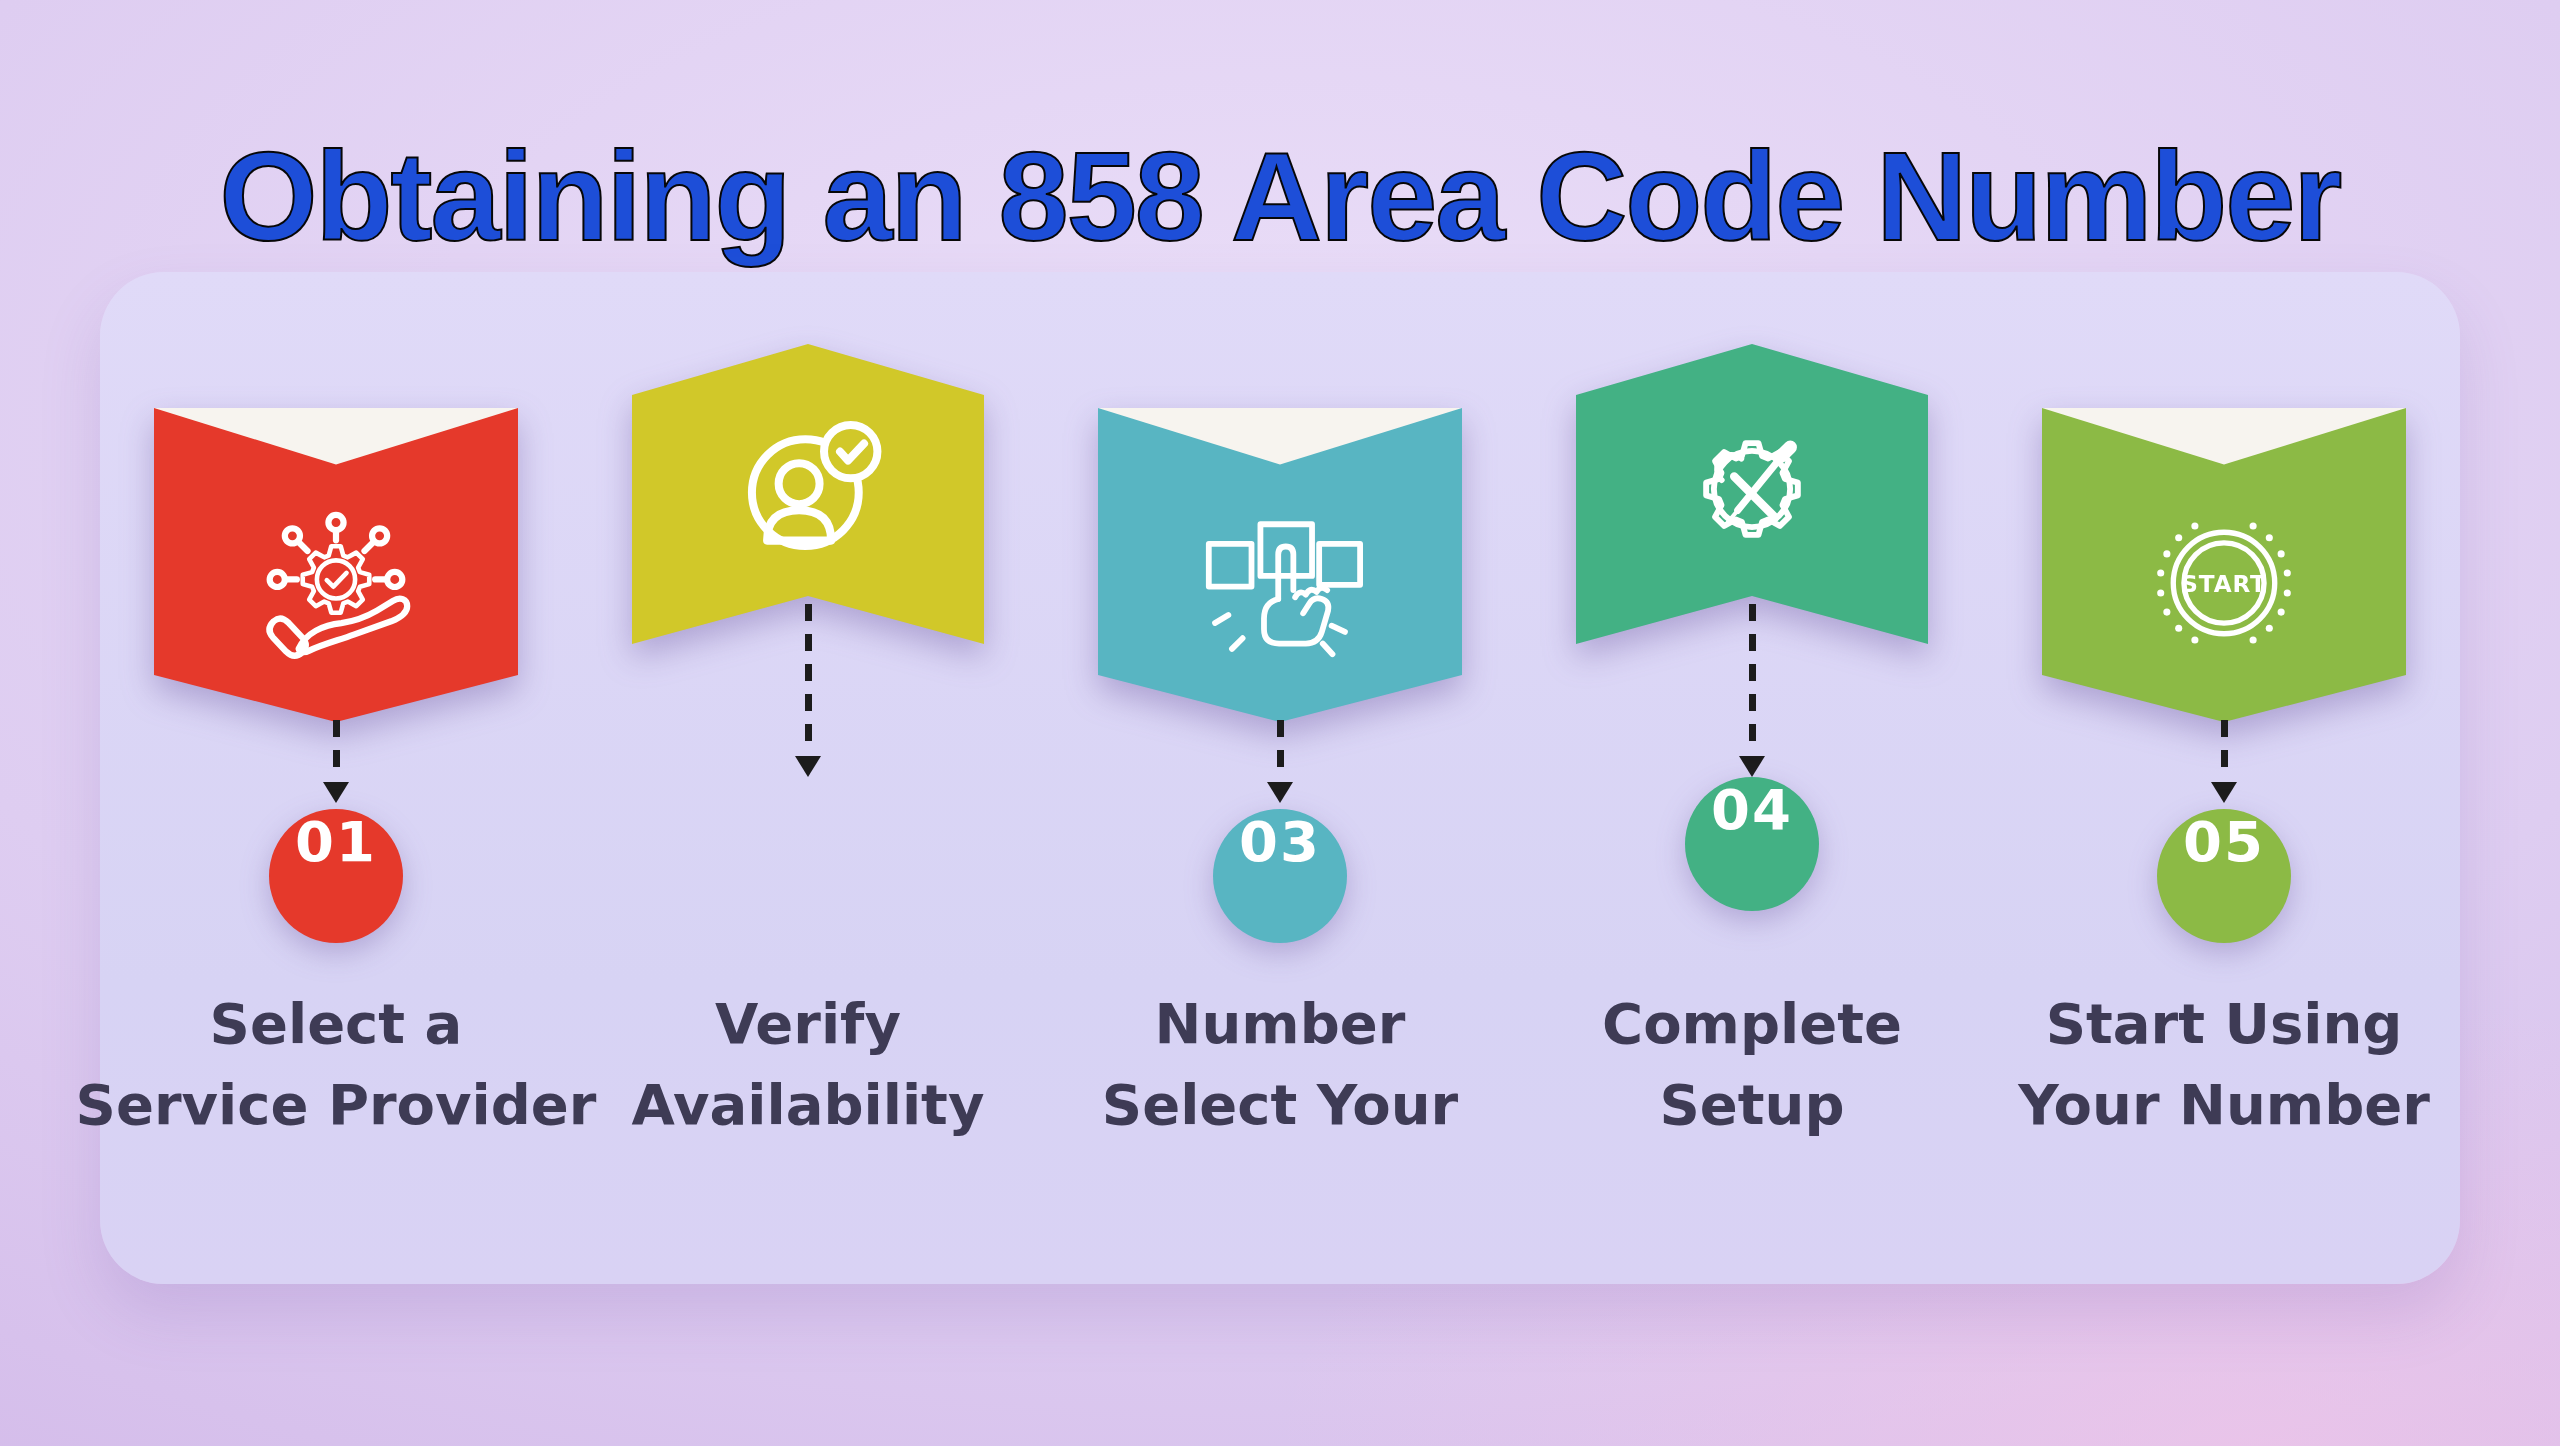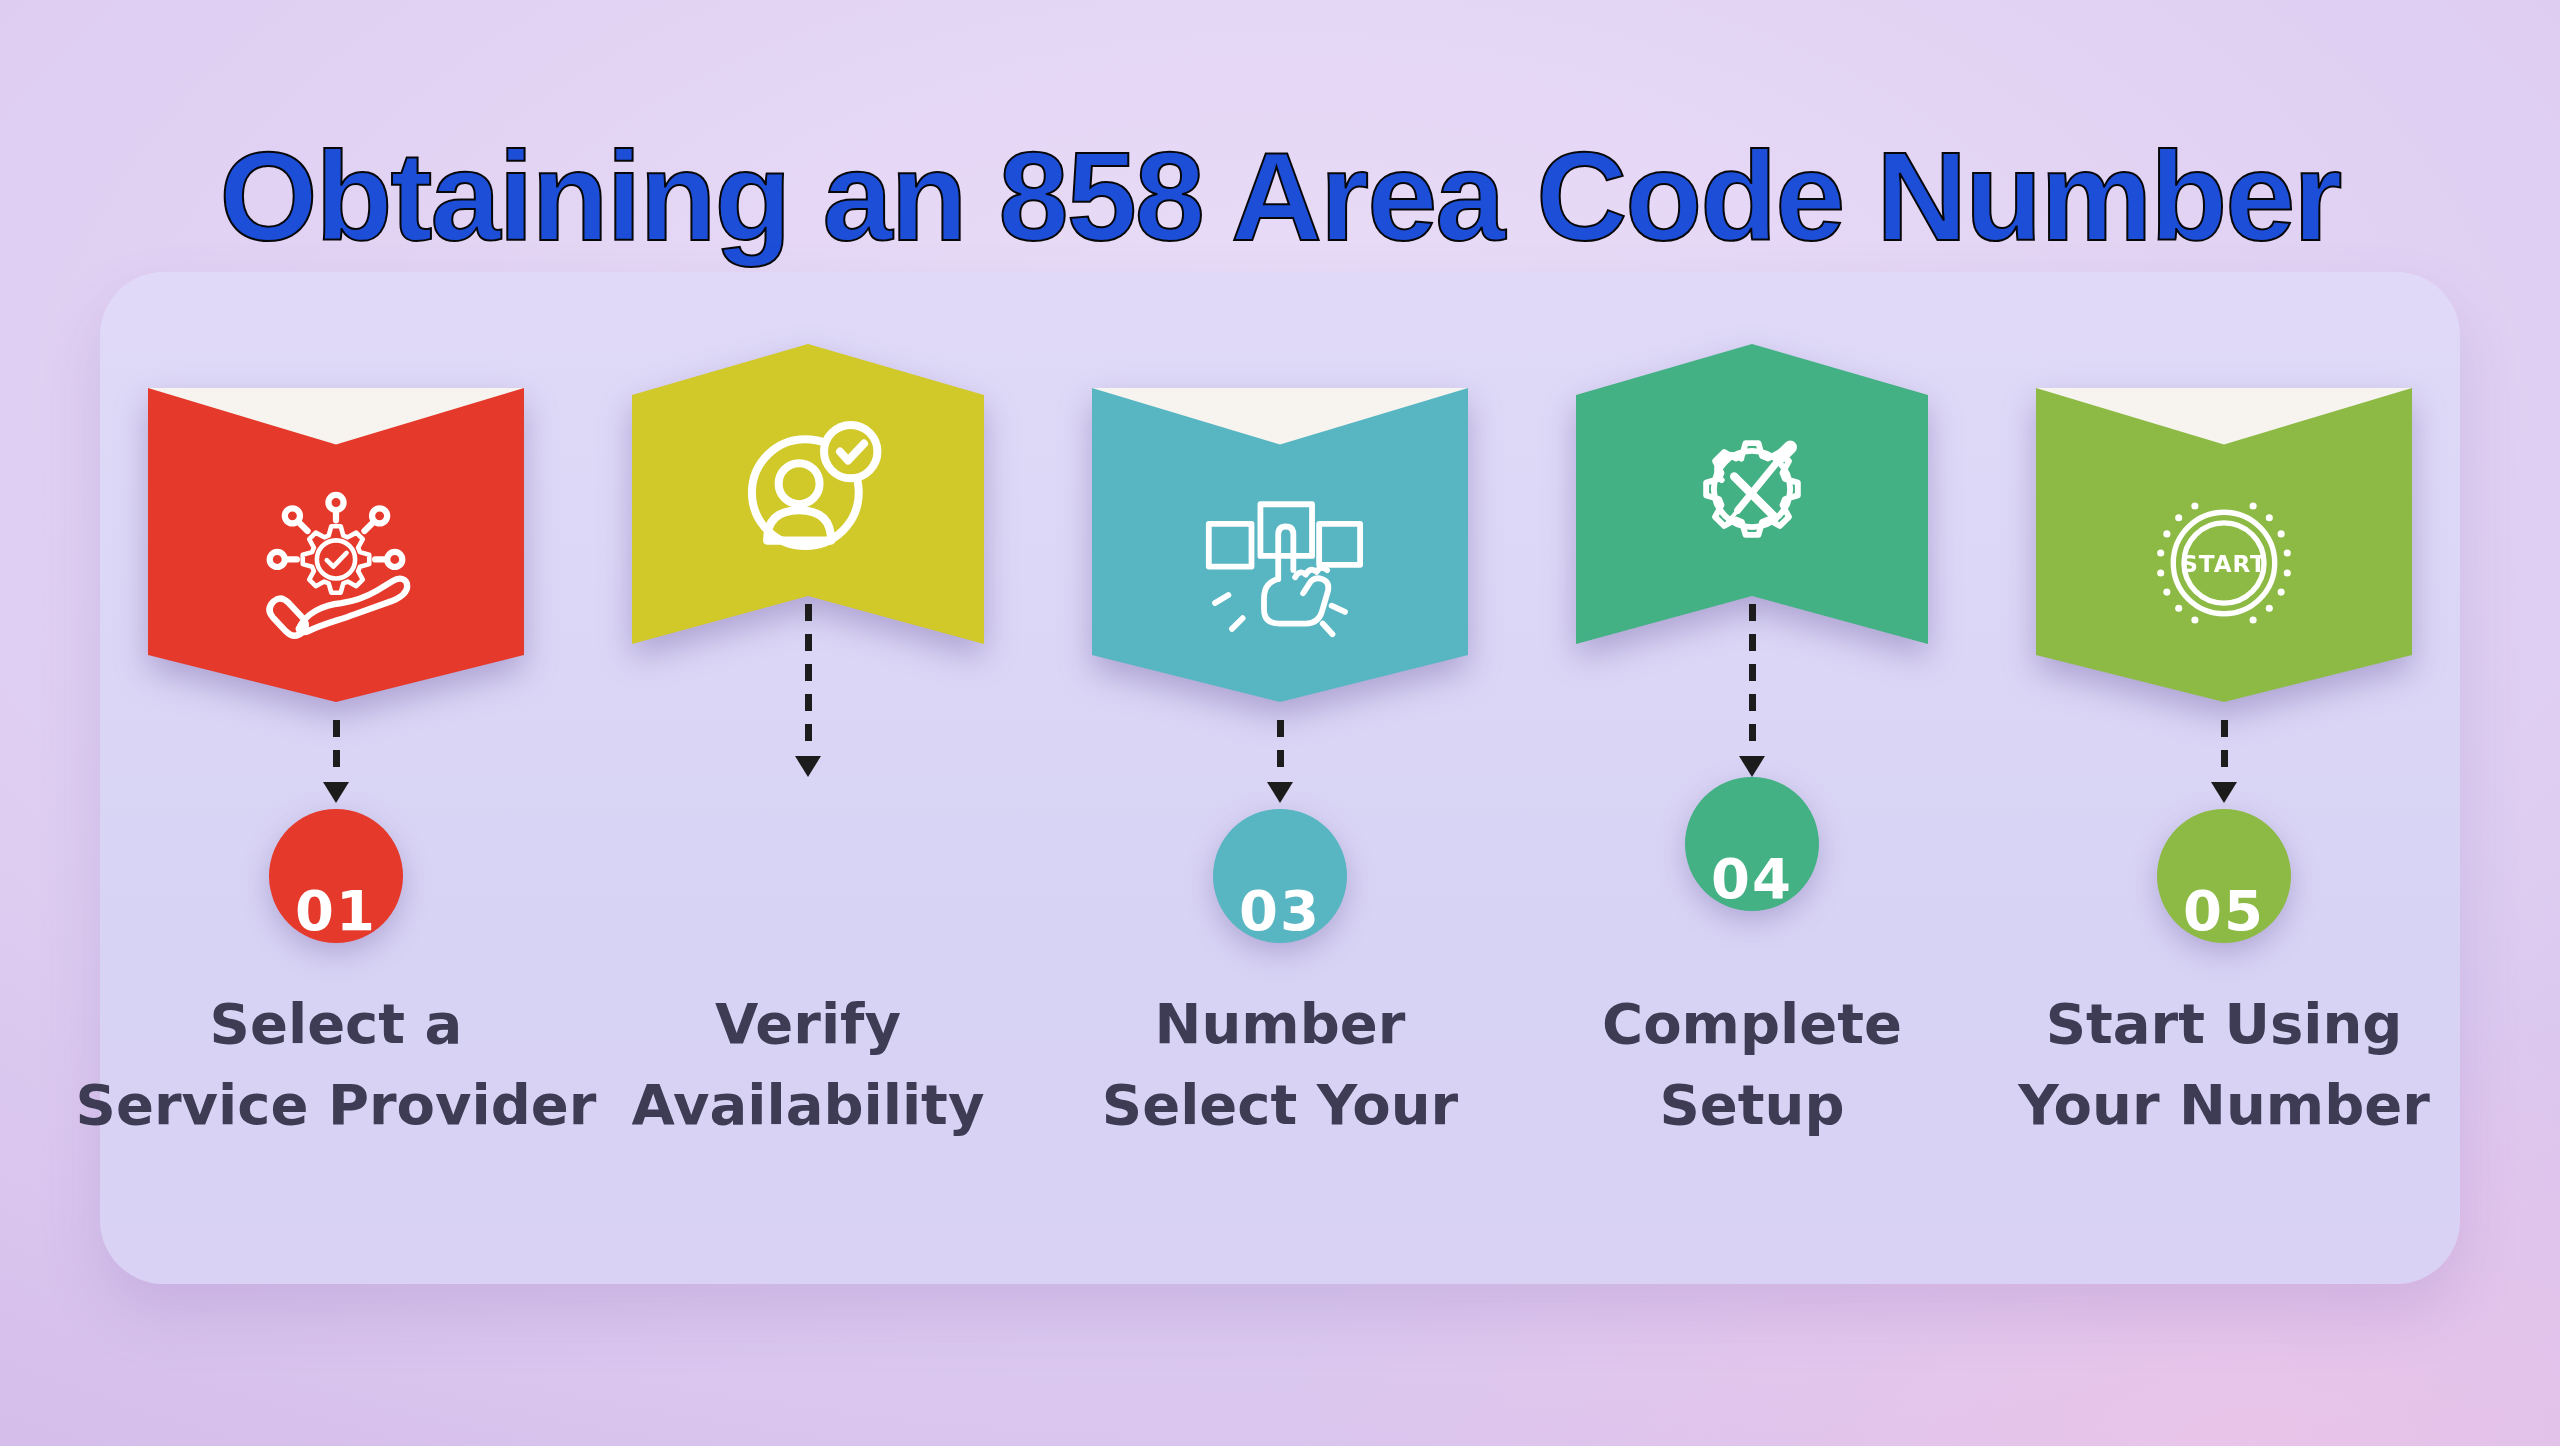--- a/index.html
+++ b/index.html
@@ -21,21 +21,21 @@
     border-radius:64px;
     background:linear-gradient(180deg,#e0daf8 0%,#d7d3f4 70%,#d9d2f4 100%);
     box-shadow:0 30px 60px rgba(120,90,170,.18);
   }
   .col{position:absolute;top:0;height:100%;width:472px;}
   .col:nth-child(1){left:0;} .col:nth-child(2){left:472px;} .col:nth-child(3){left:944px;}
   .col:nth-child(4){left:1416px;} .col:nth-child(5){left:1888px;}
 
   .banner{position:absolute;left:50%;transform:translateX(-50%);
     filter:drop-shadow(0 14px 16px rgba(92,70,145,.35));}
-  .odd  .banner{top:116px;width:364px;height:314px;padding-left:12px;}
+  .odd  .banner{top:136px;width:364px;height:314px;}
   .even .banner{top:72px; width:352px;height:300px;}
   .banner-shape{position:absolute;inset:0;background:var(--c);}
   .odd  .banner-shape{clip-path:polygon(0 0,100% 0,100% 85%,50% 100%,0 85%);}
   .even .banner-shape{clip-path:polygon(50% 0,100% 17%,100% 100%,50% 84%,0 100%,0 17%);}
   .banner-notch{position:absolute;top:0;left:0;width:100%;height:100%;background:#f7f4ef;
     clip-path:polygon(0 0,100% 0,50% 18%);}
 
   .icon{position:absolute;left:50%;transform:translateX(-50%);width:178px;height:178px;}
   .odd  .icon{top:86px;}
   .even .icon{top:56px;}
@@ -44,21 +44,21 @@
     background:repeating-linear-gradient(180deg,#1c1c1c 0 17px,transparent 17px 30px);}
   .odd  .arrow-dash{top:448px;height:56px;}
   .even .arrow-dash{top:332px;height:146px;}
   .arrow-head{position:absolute;width:0;height:0;left:calc(50% - 13px);
     border-left:13px solid transparent;border-right:13px solid transparent;
     border-top:21px solid #1c1c1c;}
   .odd  .arrow-head{top:510px;}
   .even .arrow-head{top:484px;}
 
   .badge{position:absolute;width:134px;height:134px;left:calc(50% - 67px);
-    border-radius:50%;background:var(--c);display:flex;align-items:flex-end;justify-content:center;
+    border-radius:50%;background:var(--c);display:flex;align-items:flex-start;justify-content:center;
     filter:drop-shadow(0 10px 14px rgba(92,70,145,.30));}
   .odd  .badge{top:537px;}
   .even .badge{top:505px;}
   .badge span{color:#fff;font-size:56px;font-weight:700;letter-spacing:2px;}
 
   .label{position:absolute;top:712px;left:50%;transform:translateX(-50%);
     text-align:center;white-space:nowrap;color:#3e3b55;
     font-size:56px;font-weight:700;line-height:1.44;}
   .label span{display:block;}
 

